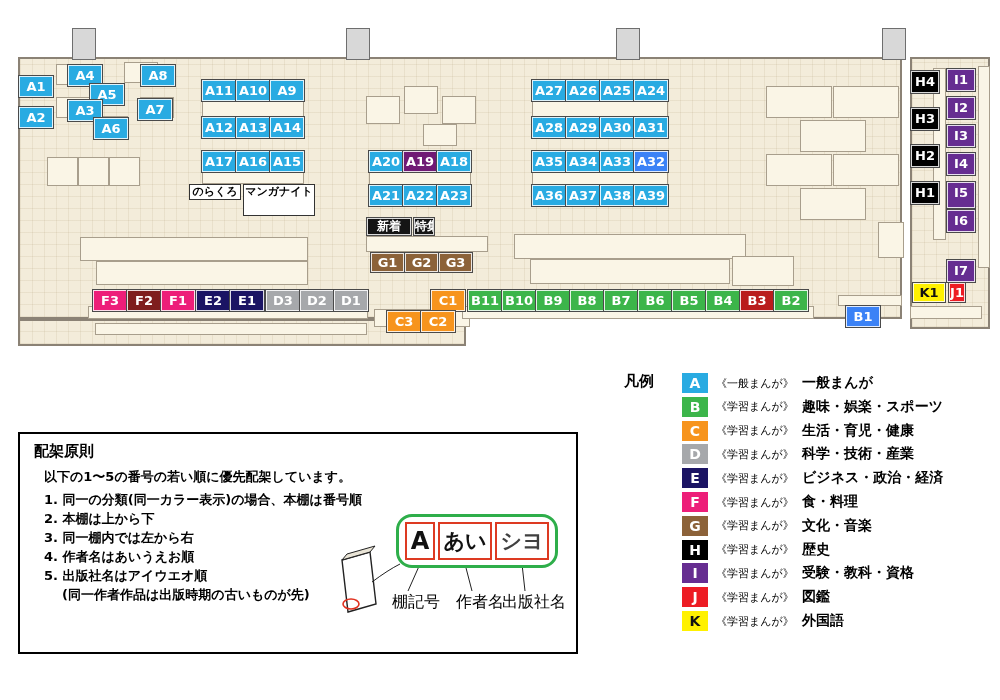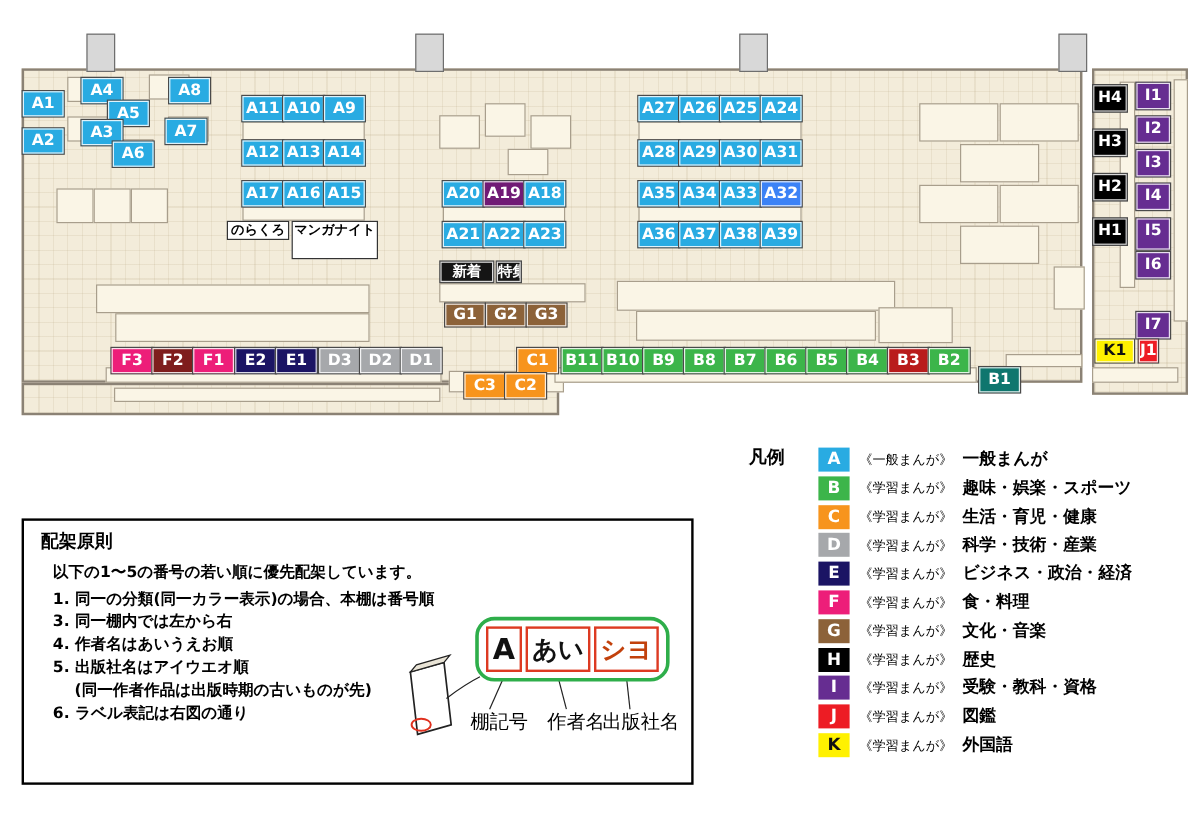--- a/index.html
+++ b/index.html
@@ -160,21 +160,21 @@
       <div class="tag" style="left: 536px; top: 290px; background: rgb(60, 181, 74);">B9</div>
       <div class="tag" style="left: 570px; top: 290px; background: rgb(60, 181, 74);">B8</div>
       <div class="tag" style="left: 604px; top: 290px; background: rgb(60, 181, 74);">B7</div>
       <div class="tag" style="left: 638px; top: 290px; background: rgb(60, 181, 74);">B6</div>
       <div class="tag" style="left: 672px; top: 290px; background: rgb(60, 181, 74);">B5</div>
       <div class="tag" style="left: 706px; top: 290px; background: rgb(60, 181, 74);">B4</div>
       <div class="tag" style="left: 740px; top: 290px; background: #b91c1c;">B3</div>
       <div class="tag" style="left: 774px; top: 290px; background: rgb(60, 181, 74);">B2</div>
       <div class="tag" style="left: 387px; top: 311px; background: rgb(247, 148, 29);">C3</div>
       <div class="tag" style="left: 421px; top: 311px; background: rgb(247, 148, 29);">C2</div>
-      <div class="tag" style="left: 816px; top: 306px; background: #0f766e;">B1</div>
+      <div class="tag" style="left: 846px; top: 306px; background: #3b82f6;">B1</div>
       <div class="tag" style="left: 911px; top: 71px; width: 28px; height: 22px; line-height: 20px; background: rgb(0, 0, 0);">H4</div>
       <div class="tag" style="left: 911px; top: 108px; width: 28px; height: 22px; line-height: 20px; background: rgb(0, 0, 0);">H3</div>
       <div class="tag" style="left: 911px; top: 145px; width: 28px; height: 22px; line-height: 20px; background: rgb(0, 0, 0);">H2</div>
       <div class="tag" style="left: 911px; top: 182px; width: 28px; height: 22px; line-height: 20px; background: rgb(0, 0, 0);">H1</div>
       <div class="tag" style="left: 947px; top: 69px; width: 28px; height: 22px; line-height: 20px; background: rgb(102, 45, 145);">I1</div>
       <div class="tag" style="left: 947px; top: 97px; width: 28px; height: 22px; line-height: 20px; background: rgb(102, 45, 145);">I2</div>
       <div class="tag" style="left: 947px; top: 125px; width: 28px; height: 22px; line-height: 20px; background: rgb(102, 45, 145);">I3</div>
       <div class="tag" style="left: 947px; top: 153px; width: 28px; height: 22px; line-height: 20px; background: rgb(102, 45, 145);">I4</div>
       <div class="tag" style="left: 947px; top: 182px; width: 28px; height: 26px; line-height: 20px; background: rgb(102, 45, 145);">I5</div>
       <div class="tag" style="left: 947px; top: 210px; width: 28px; height: 22px; line-height: 20px; background: rgb(102, 45, 145);">I6</div>
@@ -246,43 +246,43 @@
           <span class="legend-cat">外国語</span>
         </div>
       </div>
   </div>
 
   <div class="principles">
     <div class="p-title">配架原則</div>
     <div class="p-intro">以下の1〜5の番号の若い順に優先配架しています。</div>
     <div class="p-list">
         <div class="p-line">1. 同一の分類(同一カラー表示)の場合、本棚は番号順</div>
+        <div class="p-line">2. 本棚は上から下</div>
         <div class="p-line">3. 同一棚内では左から右</div>
         <div class="p-line">4. 作者名はあいうえお順</div>
         <div class="p-line">5. 出版社名はアイウエオ順</div>
         <div class="p-line">    (同一作者作品は出版時期の古いものが先)</div>
-        <div class="p-line">6. ラベル表記は右図の通り</div>
       </div>
 
     <svg class="ann-svg" width="560" height="222" viewBox="0 0 560 222">
       <line x1="400" y1="130" x2="388" y2="157" stroke="#222" stroke-width="1"></line>
       <line x1="445" y1="130" x2="452" y2="157" stroke="#222" stroke-width="1"></line>
       <line x1="502" y1="130" x2="505" y2="157" stroke="#222" stroke-width="1"></line>
       <g>
         <path d="M322,126 L350,118 L356,170 L328,178 Z" fill="#ffffff" stroke="#222" stroke-width="1.4"></path>
         <path d="M322,126 L327,120 L355,112 L350,118 Z" fill="#e9e4d6" stroke="#222" stroke-width="1"></path>
         <ellipse cx="331" cy="170" rx="8" ry="5" fill="none" stroke="#e0301e" stroke-width="1.6"></ellipse>
         <path d="M352,148 q16,-12 28,-18" fill="none" stroke="#222" stroke-width="1"></path>
       </g>
     </svg>
 
     <div class="label-example">
         <div class="le-cell" style="color: rgb(17, 17, 17);">A</div>
         <div class="le-cell" style="color: rgb(17, 17, 17);">あい</div>
-        <div class="le-cell" style="color: #c2410c;">シヨ</div>
+        <div class="le-cell" style="color: #404040;">シヨ</div>
       </div>
     <div>
         <span class="ann" style="left: 372px;">棚記号</span>
         <span class="ann" style="left: 436px;">作者名</span>
         <span class="ann" style="left: 482px;">出版社名</span>
       </div>
   </div>
 
 </div>
 

